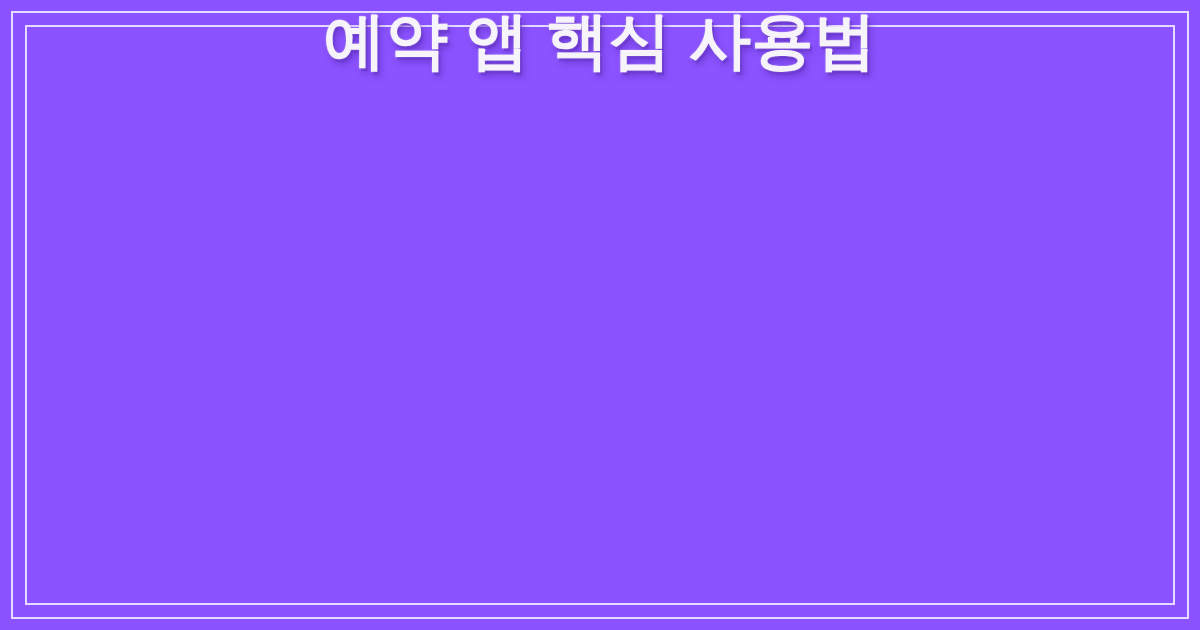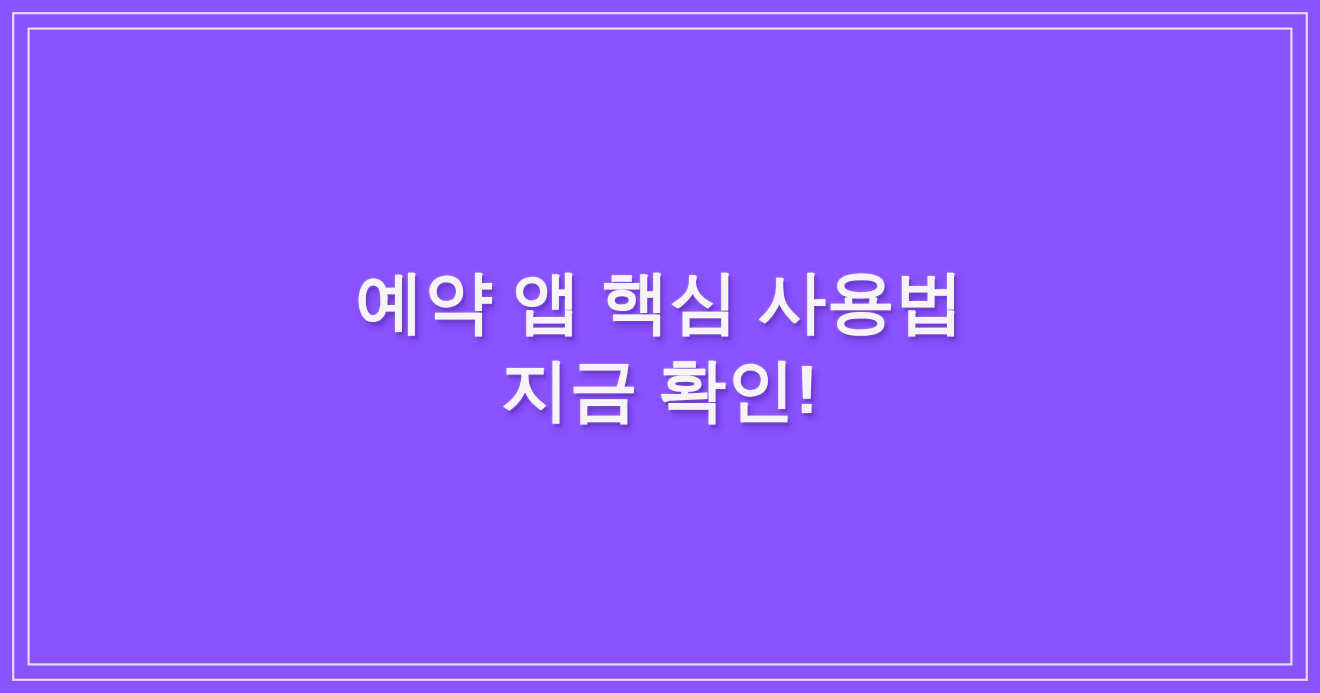--- a/index.html
+++ b/index.html
@@ -49,21 +49,21 @@
   
   #headline-block {
     position: absolute;
     left: 0;
     right: 0;
     top: 0;
     bottom: 0;
     display: flex;
     flex-direction: column;
     align-items: center;
-    justify-content: center;
+    justify-content: space-between;
     text-align: center;
   }
 
   .headline-line {
     display: block;
     font-family: "Liberation Sans", "DejaVu Sans", sans-serif;
     font-weight: 700;
     font-size: 62px;
     line-height: 82px;
     letter-spacing: 0.5px;
@@ -82,16 +82,15 @@
 </head>
 <body>
 
 <div id="thumbnail-card">
 
   <div class="frame" id="frame-outer"></div>
   <div class="frame" id="frame-inner"></div>
 
   <div id="headline-block">
     <span class="headline-line" id="headline-line-1">예약 앱 핵심 사용법</span>
-    <span class="headline-line" id="headline-line-2">지금 확인!</span>
   </div>
 
 </div>
 
 </body></html>

